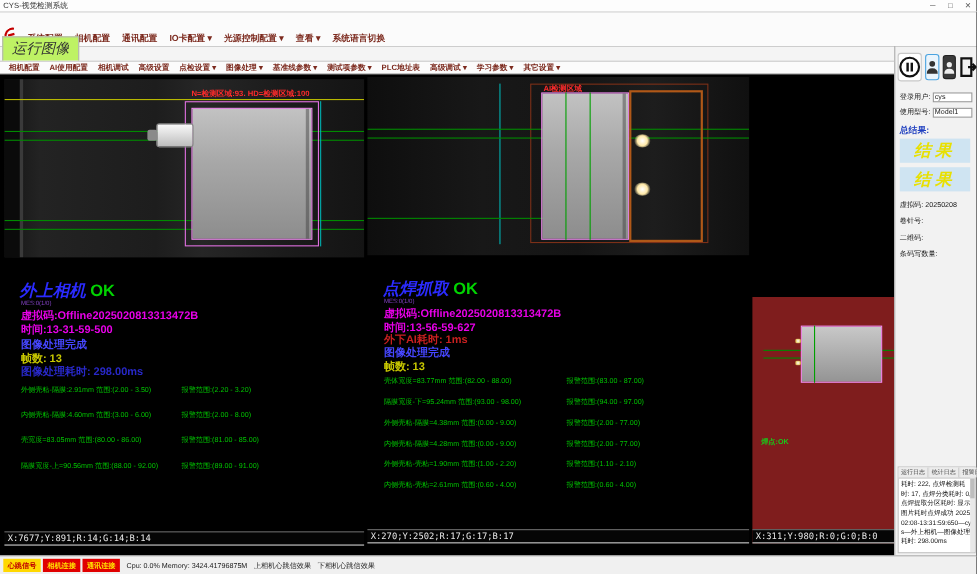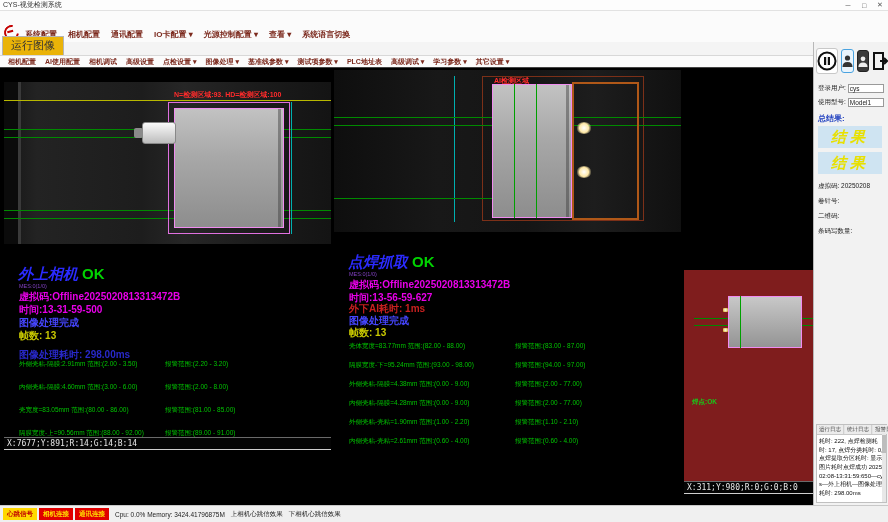--- a/index.html
+++ b/index.html
@@ -15,30 +15,30 @@
 
   
   .menubar { position:absolute; left:0; top:11px; width:888px; height:31px; background:#fbfbfb; display:flex; align-items:flex-end; padding:0 0 2px 4px; }
   .logo { width:15px; height:15px; border:2.5px solid #c40000; border-radius:50%; border-right-color:transparent; transform:rotate(-35deg); margin:0 6px 0 0; position:relative; }
   .logo::after { content:""; position:absolute; left:2px; top:3px; width:6px; height:2px; background:#c40000; transform:rotate(20deg); }
   .menu-items { display:flex; gap:11px; }
   .menu-item { font-size:8px; color:#7c2a1e; font-weight:bold; white-space:nowrap; cursor:default; }
 
   
   .tabrow { position:absolute; left:0; top:42px; width:813px; height:14px; background:#f4f4f4; border-bottom:1px solid #d8d8d8; display:flex; align-items:flex-end; padding-left:2px; }
-  .tab { font-size:11px; color:#333; background:#eab308; border:1px solid #b5b5b5; border-bottom:none; padding:1px 8px 2px 8px; }
+  .tab { font-size:13px; color:#333; background:#bef264; border:1px solid #b5b5b5; border-bottom:none; padding:1px 8px 2px 8px;font-style:italic; }
 
   
   .toolbar { position:absolute; left:0; top:56px; width:813px; height:12px; background:#fbfbfb; border-bottom:1px solid #444; display:flex; align-items:center; gap:9px; padding-left:8px; }
   .tool-item { font-size:7px; color:#7c2a1e; font-weight:bold; white-space:nowrap; cursor:default; }
 
   
   .main { position:absolute; left:0; top:68px; width:813px; height:437px; background:#000; }
   .panel { position:absolute; background:#000; }
-  .panel-left  { left:4px;   top:14px; width:327px; height:368px; }
+  .panel-left  { left:4px;   top:4px; width:327px; height:424px; }
   .panel-mid   { left:334px; top:2px; width:347px; height:424px; }
   .rt-col      { left:684px; top:2px; width:129px; height:424px; }
   .rt-top      { position:absolute; left:0; top:0; width:129px; height:198px; border-bottom:2px solid #e8e8e8; background:#000; }
   .rt-bot      { position:absolute; left:0; top:200px; width:129px; height:224px; background:#7f1d1d; }
 
   .coordbar { position:absolute; left:0; bottom:0; width:100%; height:13px; background:#050505; border-top:1px solid #6a6a6a; border-bottom:1px solid #cfcfcf; color:#e8e8e8; font-family:"DejaVu Sans Mono", monospace; font-size:8px; line-height:12px; padding-left:3px; }
 
   
   .cam { position:absolute; left:0; top:0; overflow:hidden; }
   .cam-left { width:327px; height:162px; background:linear-gradient(90deg,#151515 0%,#232323 10%,#1d1d1d 42%,#262626 55%,#1b1b1b 78%,#141414 100%); }
@@ -58,21 +58,21 @@
   .rt-header { position:absolute; left:4px; top:2px; font-size:5.5px; color:#9a9a9a; letter-spacing:.5px; }
   .weld-dot { position:absolute; width:5px; height:4px; background:radial-gradient(circle,#fff,#e0c050 70%, rgba(0,0,0,0)); }
 
   
   .blk-title { position:absolute; left:14px; font-size:15px; font-weight:bold; font-style:italic; color:#2b2bff; white-space:nowrap; }
   .blk-title .ok { font-style:normal; color:#00d400; margin-left:4px; }
   .blk-mes   { position:absolute; left:15px; font-size:5.5px; color:#8040c0; }
   .blk-line  { position:absolute; left:15px; font-size:10px; font-weight:bold; white-space:nowrap; }
   .c-magenta { color:#e800e8; }
   .c-blue    { color:#4646ff; }
-  .c-dkblue  { color:#2828c8;margin-top:7px; }
+  .c-dkblue  { color:#2828c8; }
   .c-yellow  { color:#c8c800; }
   .c-red     { color:#c82020; }
   .meas-row  { position:absolute; left:15px; right:4px; font-size:6.5px; color:#00c400; white-space:nowrap; }
   .meas-row .alarm { position:absolute; top:0; }
   .panel-left .meas-row .alarm { left:146px; }
   .panel-mid  .meas-row .alarm { left:166px; }
 
   
   .sidebar { position:absolute; left:813px; top:42px; width:75px; height:463px; background:#f2f2f2; border-left:1px solid #b8b8b8; }
   .sb-btns { position:absolute; left:2px; top:3px; width:71px; height:32px; display:flex; align-items:center; gap:3px; }
@@ -247,20 +247,21 @@
           <div class="meas-row" style="top: 348px;">
             <span>外侧壳粘-壳粘=1.90mm 范围:(1.00 - 2.20)</span>
             <span class="alarm">报警范围:(1.10 - 2.10)</span>
           </div>
 
           <div class="meas-row" style="top: 367px;">
             <span>内侧壳粘-壳粘=2.61mm 范围:(0.60 - 4.00)</span>
             <span class="alarm">报警范围:(0.60 - 4.00)</span>
           </div>
         </div>
+      <div class="coordbar">X:270;Y:2502;R:17;G:17;B:17</div>
     </div>
 
     <div class="panel rt-col">
       <div class="rt-bot">
         <div style="position:absolute;left:0;top:18px;width:129px;height:80px;">
           <div class="hline" style="top:30px;left:10px;width:119px;background:#008a00;"></div>
           <div class="hline" style="top:37px;left:10px;width:119px;background:#008a00;"></div>
           <div class="thumb" style="left:44px;top:8px;width:74px;height:52px;"></div>
           <div class="weld-dot" style="left:39px;top:20px;"></div>
           <div class="weld-dot" style="left:39px;top:40px;"></div>

